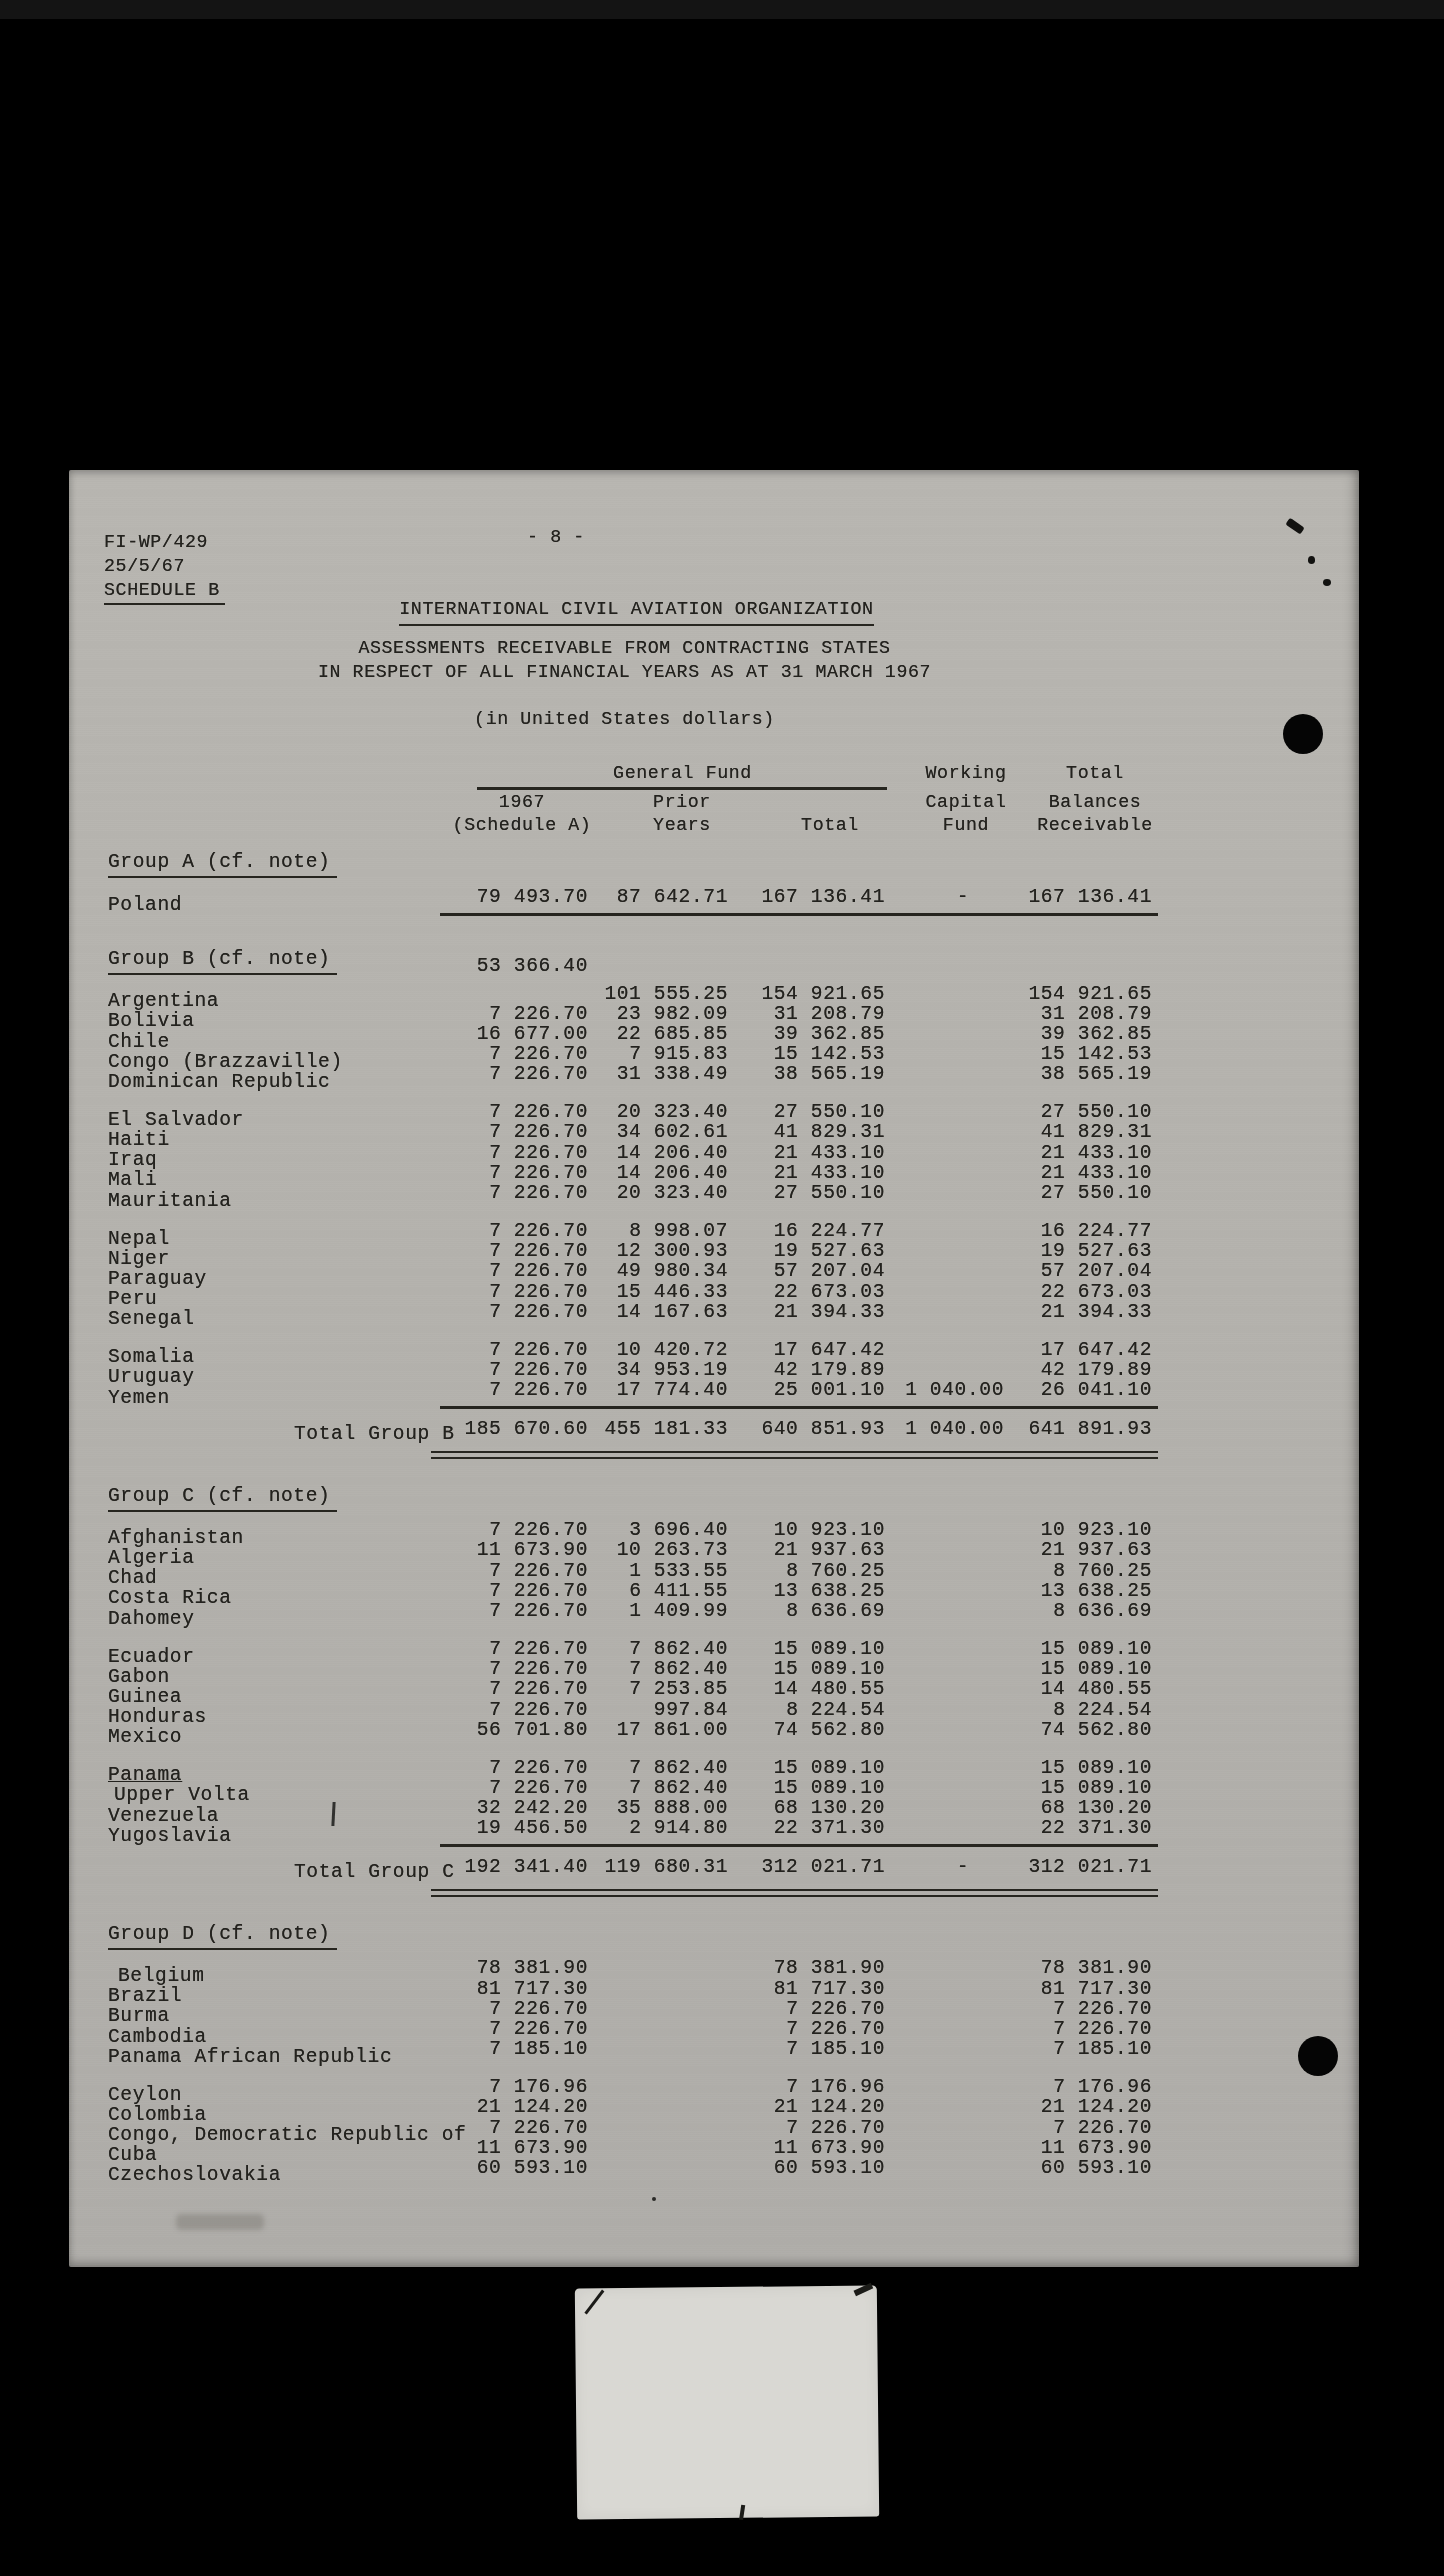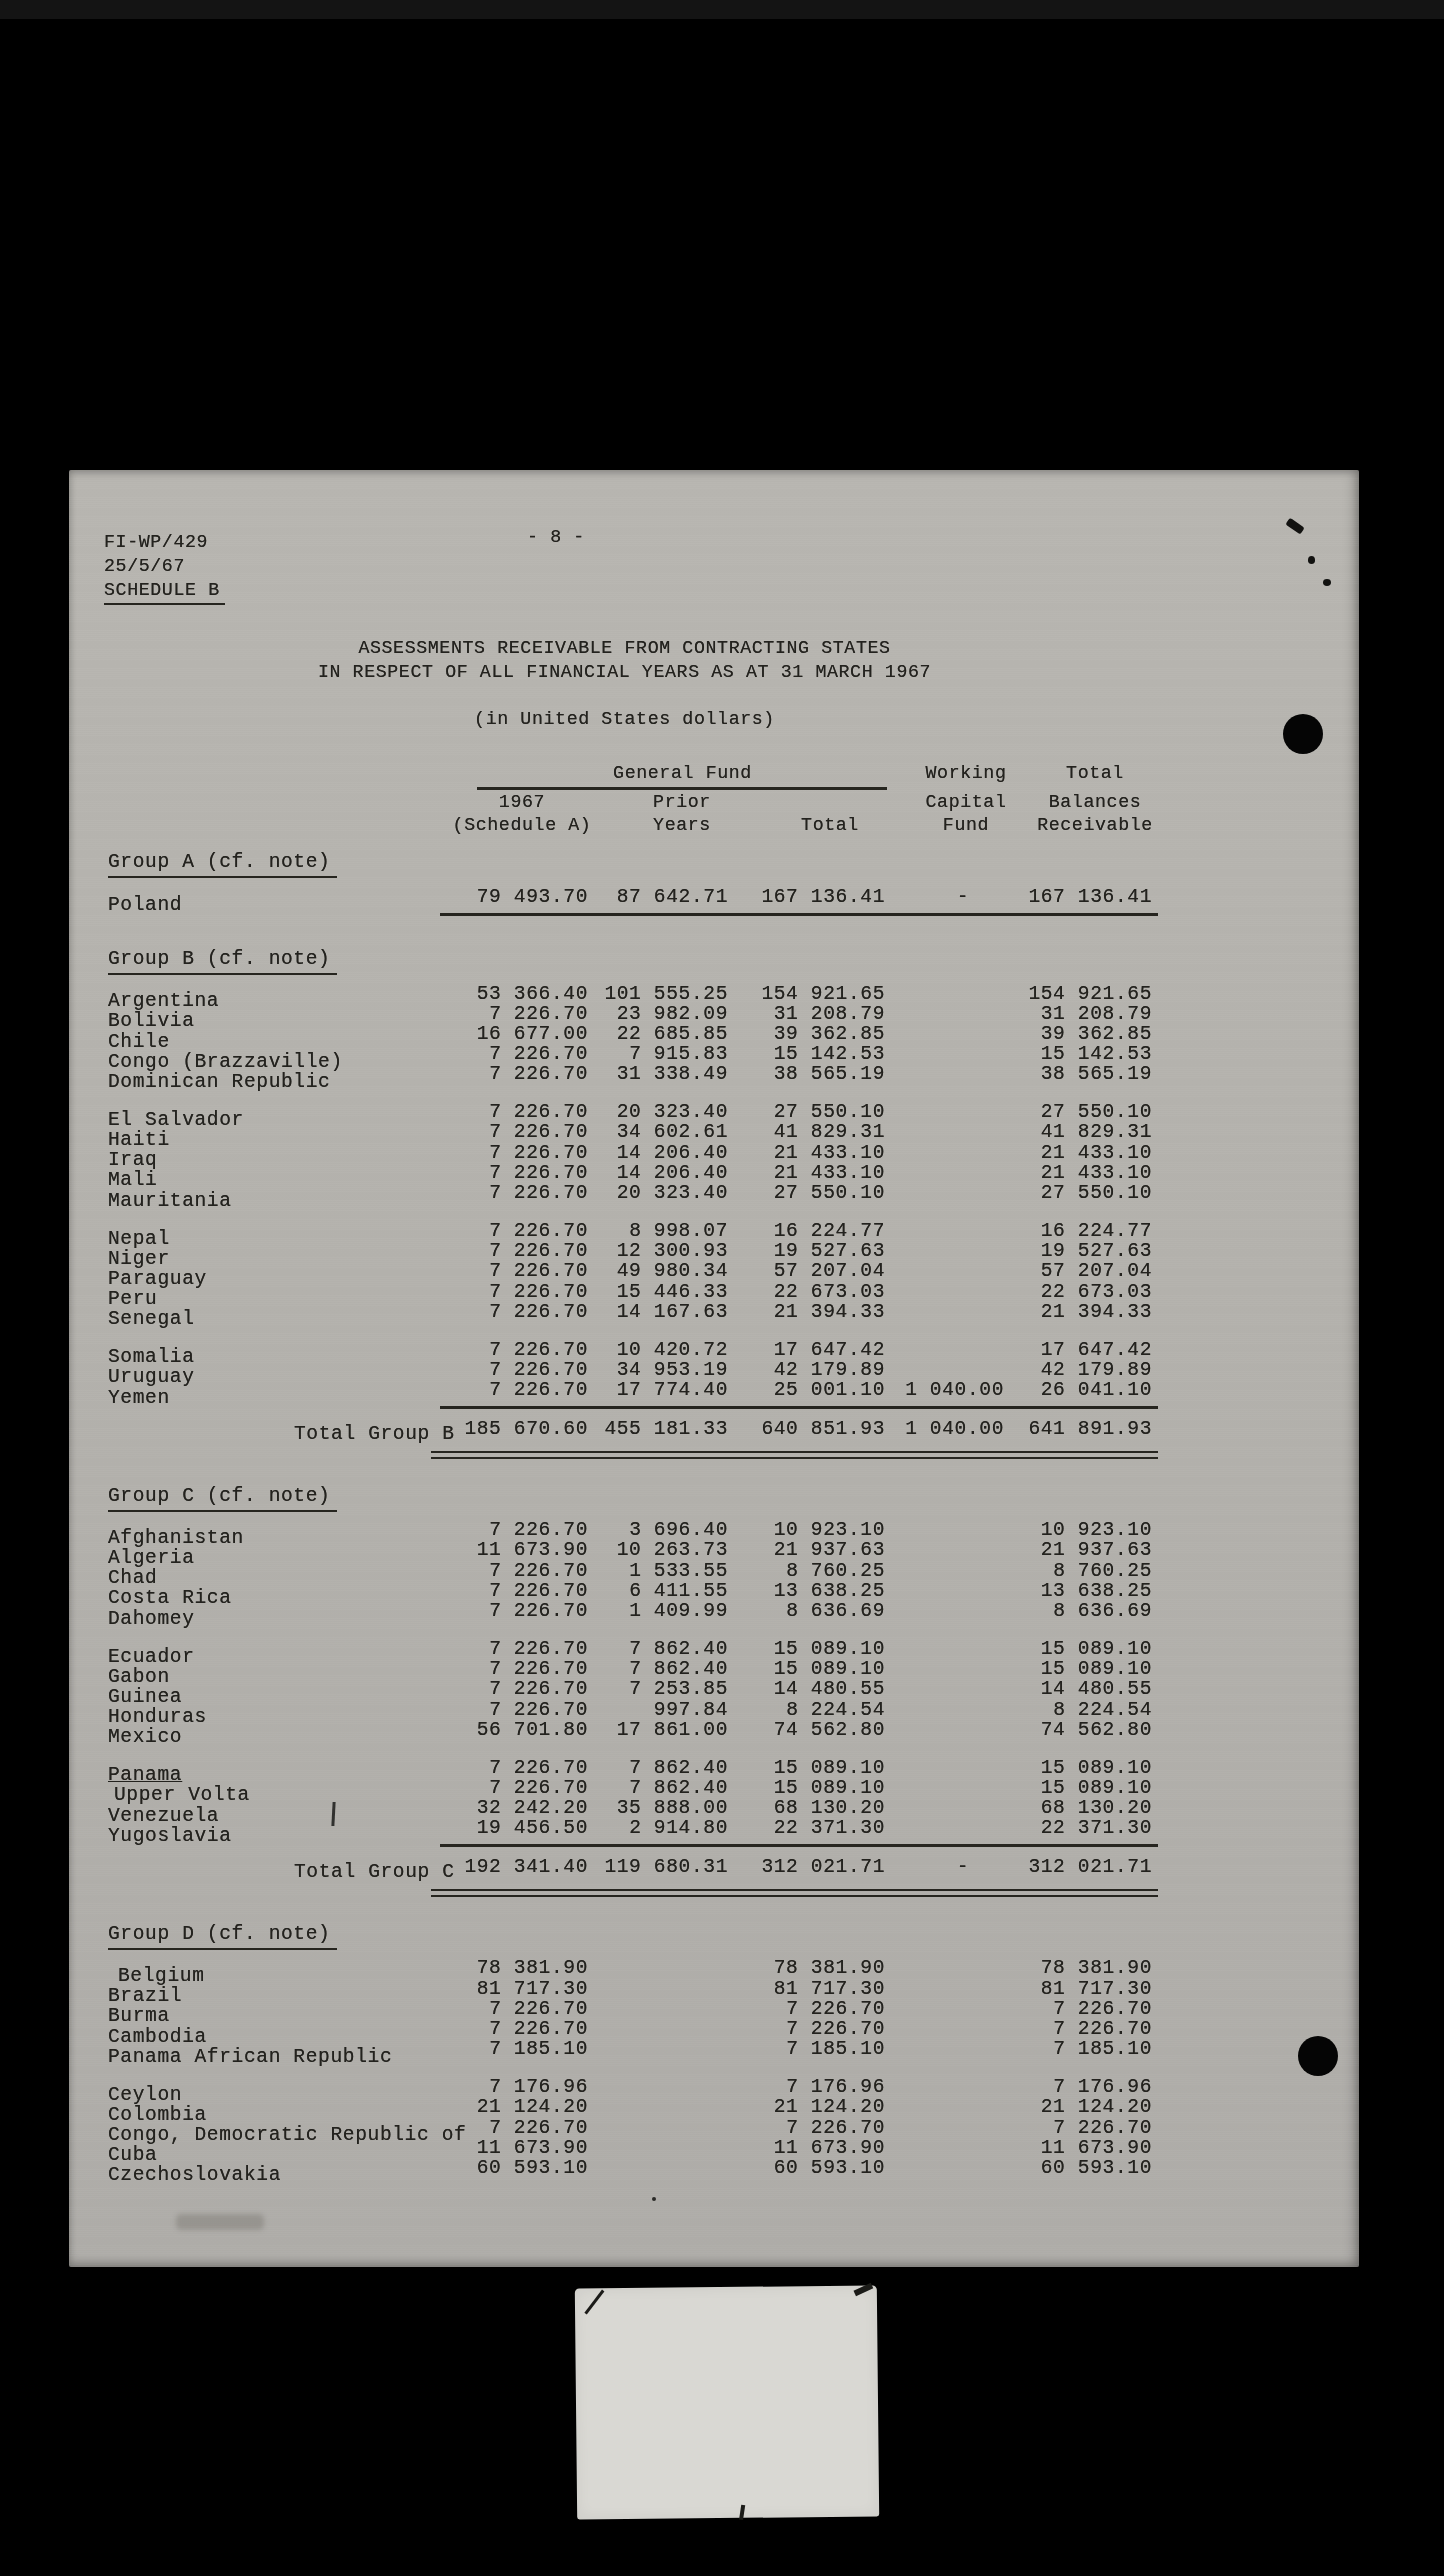--- a/index.html
+++ b/index.html
@@ -36,20 +36,23 @@
 
 <div id="page">
   <div id="texture"></div>
 
   <div class="abs ink h" style="left:35px;top:63px;">FI-WP/429</div>
   <div class="abs ink h" style="left:35px;top:87px;">25/5/67</div>
   <div class="abs ink h ul4" style="left:35px;top:111px;padding-right:5px;">SCHEDULE B</div>
 
   <div class="abs ink h ctr" style="left:424px;top:58px;width:126px;">- 8 -</div>
 
+  <div class="abs ctr" style="left:240px;top:119px;width:631px;">
+    <span class="ink h ul4" style="padding-bottom:5px;">INTERNATIONAL CIVIL AVIATION ORGANIZATION</span>
+  </div>
   <div class="abs ink h ctr" style="left:240px;top:169px;width:631px;">ASSESSMENTS RECEIVABLE FROM CONTRACTING STATES</div>
   <div class="abs ink h ctr" style="left:240px;top:193px;width:631px;">IN RESPECT OF ALL FINANCIAL YEARS AS AT 31 MARCH 1967</div>
   <div class="abs ink h ctr" style="left:240px;top:240px;width:631px;">(in United States dollars)</div>
 
   <div class="abs ink h ctr" style="left:487px;top:294px;width:253px;">General Fund</div>
   <div class="rule" style="left:408px;top:317px;width:410px;"></div>
 
   <div class="abs ink h ctr" style="left:374px;top:323px;width:158px;">1967</div>
   <div class="abs ink h ctr" style="left:374px;top:346px;width:158px;">(Schedule A)</div>
 
@@ -74,21 +77,21 @@
       <div class="abs ink t rt" style="right: 474px; top: 418px;">167 136.41</div>
       <div class="abs ink t rt" style="right: 355px; top: 418px; padding-right: 35px;">-</div>
       <div class="abs ink t rt" style="right: 207px; top: 418px;">167 136.41</div>
       <div class="rule" style="left: 371px; top: 443px; width: 155px;"></div>
       <div class="rule" style="left: 510px; top: 443px; width: 155px;"></div>
       <div class="rule" style="left: 655px; top: 443px; width: 167px;"></div>
       <div class="rule" style="left: 821px; top: 443px; width: 120px;"></div>
       <div class="rule" style="left: 915px; top: 443px; width: 174px;"></div>
       <div class="abs ink t ul4" style="left: 39px; top: 480px; padding-right: 6.3px;">Group B (cf. note)</div>
       <div class="abs ink t" style="left: 39px; top: 522px;">Argentina</div>
-      <div class="abs ink t rt" style="right: 771px; top: 515px; text-align: center;">53 366.40</div>
+      <div class="abs ink t rt" style="right: 771px; top: 487px; text-align: center;">53 366.40</div>
       <div class="abs ink t rt" style="right: 631px; top: 515px;">101 555.25</div>
       <div class="abs ink t rt" style="right: 474px; top: 515px;">154 921.65</div>
       <div class="abs ink t rt" style="right: 207px; top: 515px;">154 921.65</div>
       <div class="abs ink t" style="left: 39px; top: 542px;">Bolivia</div>
       <div class="abs ink t rt" style="right: 771px; top: 535px;">7 226.70</div>
       <div class="abs ink t rt" style="right: 631px; top: 535px;">23 982.09</div>
       <div class="abs ink t rt" style="right: 474px; top: 535px;">31 208.79</div>
       <div class="abs ink t rt" style="right: 207px; top: 535px;">31 208.79</div>
       <div class="abs ink t" style="left: 39px; top: 563px;">Chile</div>
       <div class="abs ink t rt" style="right: 771px; top: 555px;">16 677.00</div>

